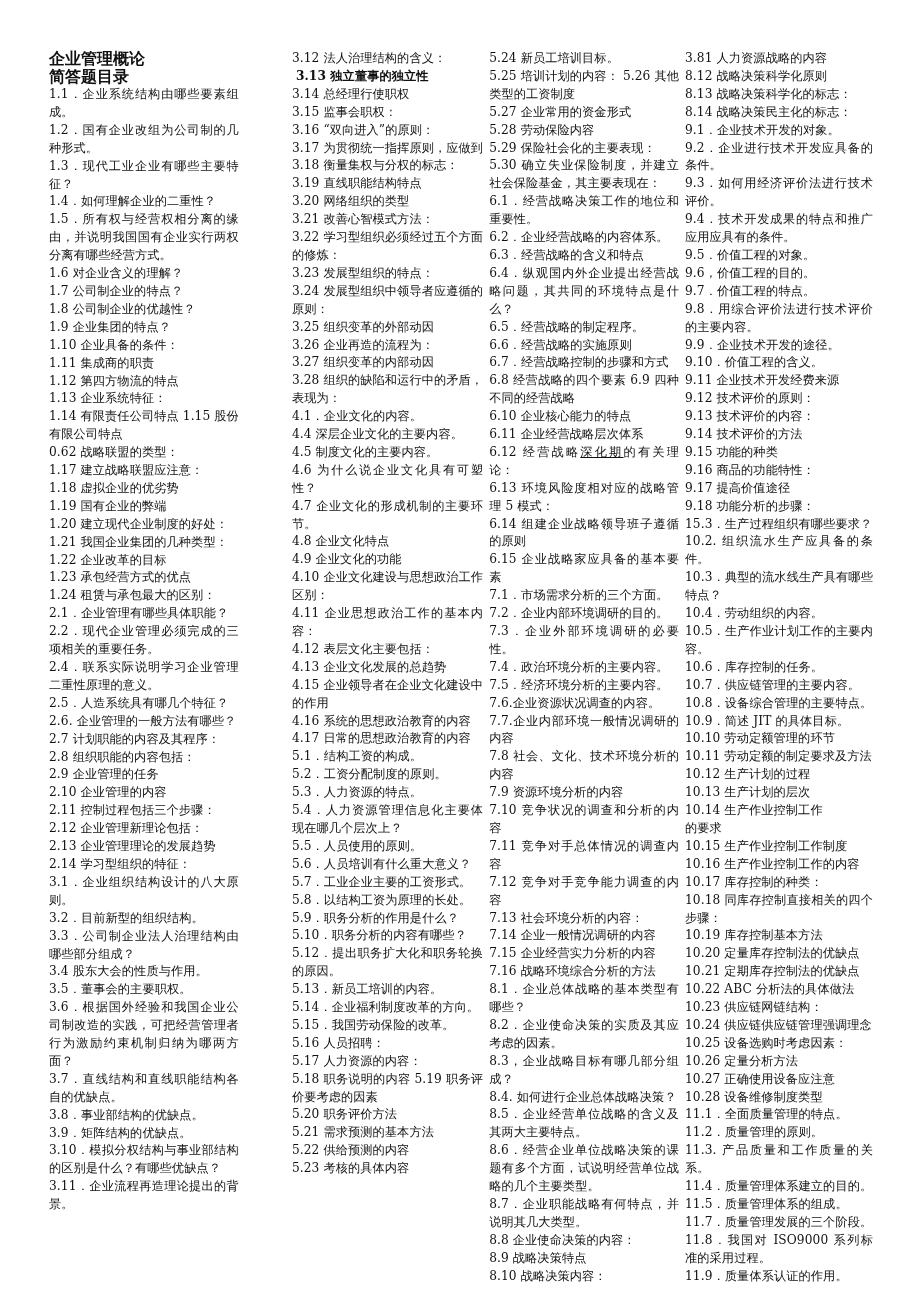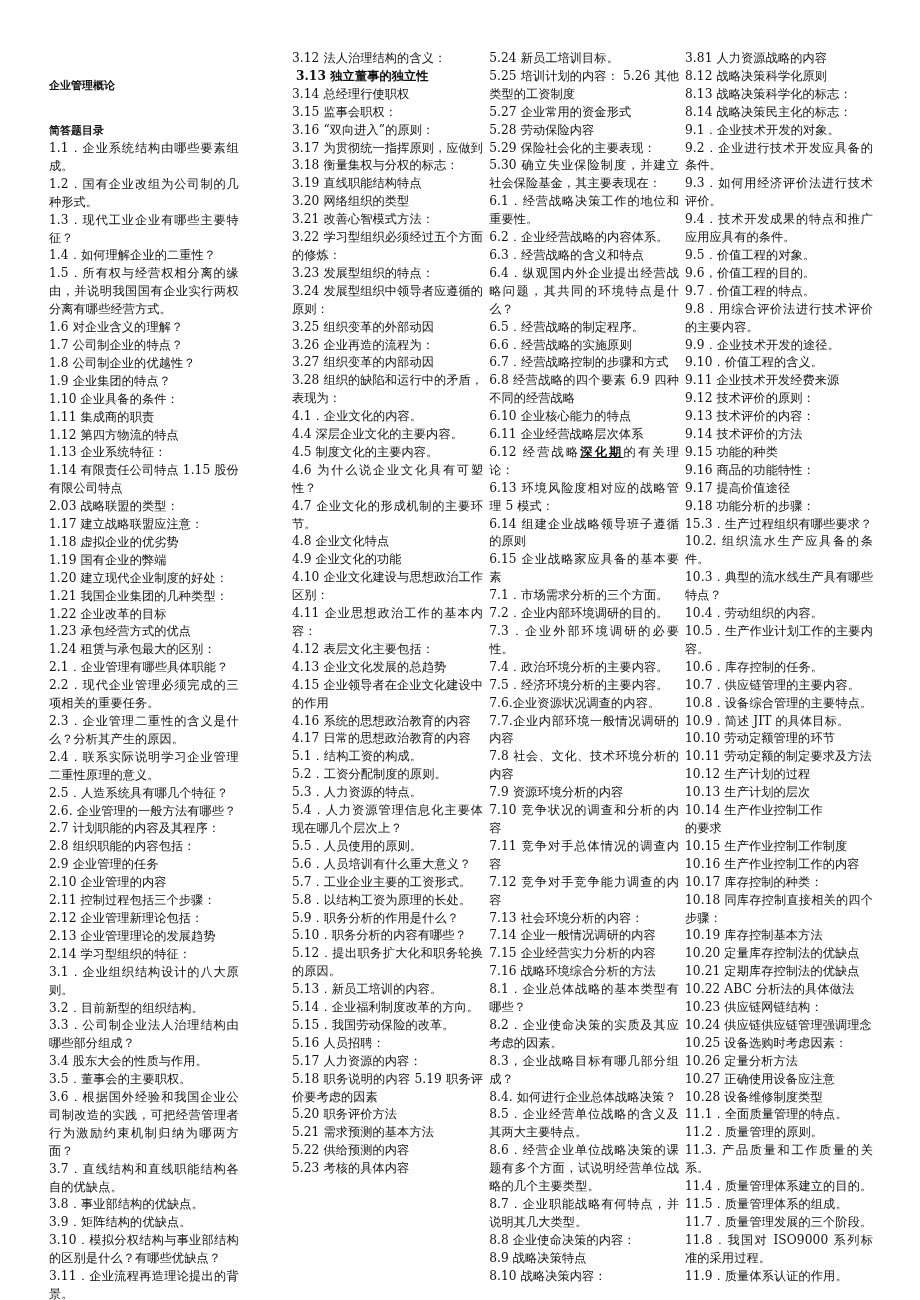--- a/index.html
+++ b/index.html
@@ -18,23 +18,23 @@
   .col.c1 { width: 208px; }
   .col.c2 { width: 208px; margin-left: 47px; }
   .col.c3 { width: 208px; }
   .col.c4 { width: 206px; }
   .line {
     font-size: 12.2px; line-height: 17.9px; letter-spacing: 0.1px;
     white-space: normal; word-break: break-all; text-align: justify;
   }
   .title {
     font-family: "DejaVu Sans", "Liberation Sans", sans-serif;
-    font-weight: bold; font-size: 11px; line-height: 18px; margin-top: 27px;
-  }
-  .underline { text-decoration: underline; text-decoration-style: solid; font-weight: bold; }
+    font-weight: bold; font-size: 16px; line-height: 18px;
+  }
+  .underline { text-decoration: underline; text-decoration-style: solid; }
 </style>
 </head>
 <body>
 
 <div class="page">
   <div class="col c1">
     <div class="title">企业管理概论</div>
     <div class="title">简答题目录</div>
     <div id="col0">
         <div class="line">1.1．企业系统结构由哪些要素组成。</div>
@@ -44,32 +44,31 @@
         <div class="line">1.5．所有权与经营权相分离的缘由，并说明我国国有企业实行两权分离有哪些经营方式。</div>
         <div class="line">1.6 对企业含义的理解？</div>
         <div class="line">1.7 公司制企业的特点？</div>
         <div class="line">1.8 公司制企业的优越性？</div>
         <div class="line">1.9 企业集团的特点？</div>
         <div class="line">1.10 企业具备的条件：</div>
         <div class="line">1.11 集成商的职责</div>
         <div class="line">1.12 第四方物流的特点</div>
         <div class="line">1.13 企业系统特征：</div>
         <div class="line">1.14 有限责任公司特点  1.15 股份有限公司特点</div>
-        <div class="line">2.03 战略联盟的类型：</div>
+        <div class="line">0.62 战略联盟的类型：</div>
         <div class="line">1.17 建立战略联盟应注意：</div>
         <div class="line">1.18 虚拟企业的优劣势</div>
         <div class="line">1.19 国有企业的弊端</div>
         <div class="line">1.20 建立现代企业制度的好处：</div>
         <div class="line">1.21 我国企业集团的几种类型：</div>
         <div class="line">1.22 企业改革的目标</div>
         <div class="line">1.23 承包经营方式的优点</div>
         <div class="line">1.24 租赁与承包最大的区别：</div>
         <div class="line">2.1．企业管理有哪些具体职能？</div>
         <div class="line">2.2．现代企业管理必须完成的三项相关的重要任务。</div>
-        <div class="line">2.3．企业管理二重性的含义是什么？分析其产生的原因。</div>
         <div class="line">2.4．联系实际说明学习企业管理二重性原理的意义。</div>
         <div class="line">2.5．人造系统具有哪几个特征？</div>
         <div class="line">2.6. 企业管理的一般方法有哪些？</div>
         <div class="line">2.7 计划职能的内容及其程序：</div>
         <div class="line">2.8 组织职能的内容包括：</div>
         <div class="line">2.9 企业管理的任务</div>
         <div class="line">2.10 企业管理的内容</div>
         <div class="line">2.11 控制过程包括三个步骤：</div>
         <div class="line">2.12 企业管理新理论包括：</div>
         <div class="line">2.13 企业管理理论的发展趋势</div>

